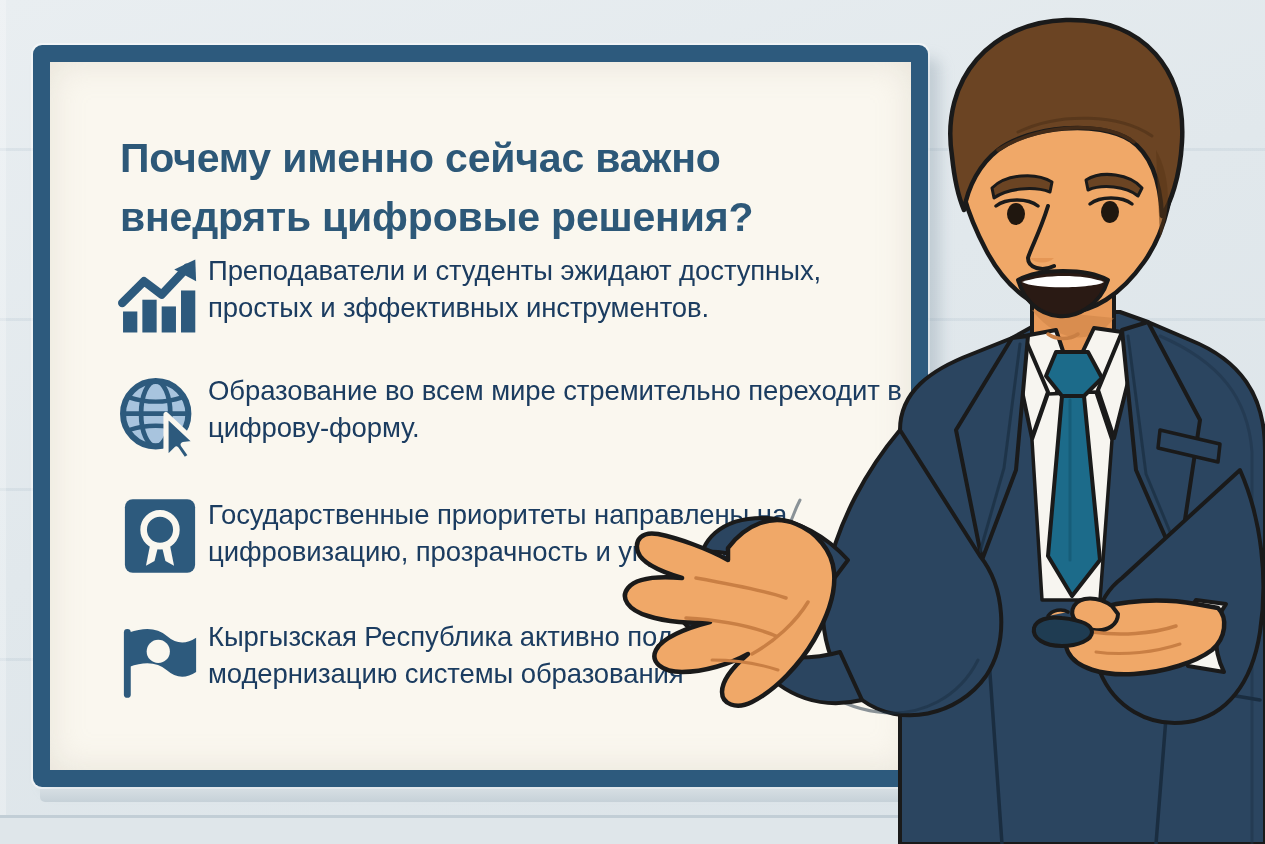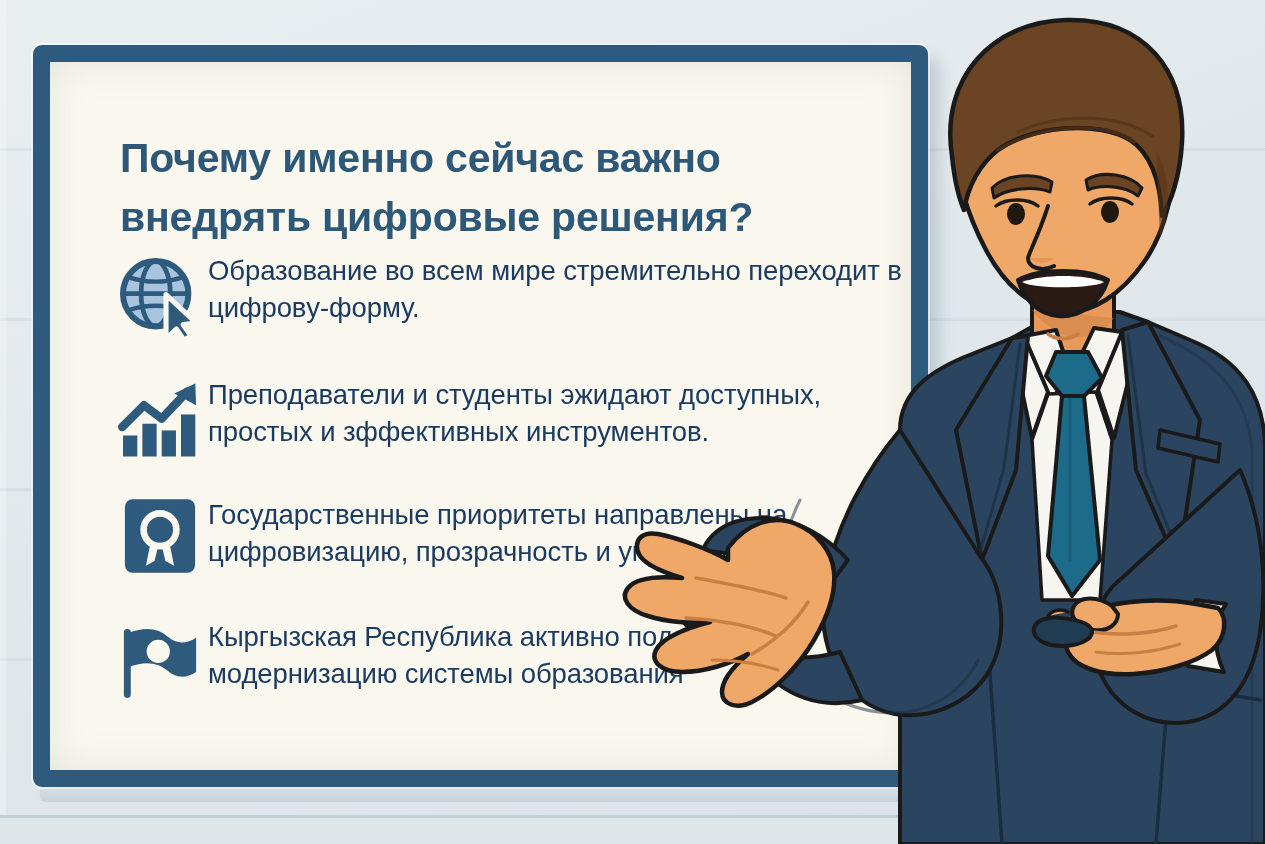--- a/index.html
+++ b/index.html
@@ -136,46 +136,46 @@
 
   <div id="board-shadow"></div>
 
   <div id="board">
     <div id="board-surface">
 
       <h1 id="title">Почему именно сейчас важно внедрять цифровые решения?</h1>
 
       <div id="bullets">
 
+        <div class="bullet b2">
+          <div class="bullet-icon">
+            <svg width="84" height="84" viewBox="0 0 100 100">
+              <rect x="6" y="72" width="17" height="25" fill="#2d5a7d"></rect>
+              <rect x="29" y="58" width="17" height="39" fill="#2d5a7d"></rect>
+              <rect x="52" y="66" width="17" height="31" fill="#2d5a7d"></rect>
+              <rect x="75" y="47" width="17" height="50" fill="#2d5a7d"></rect>
+              <path d="M5 62 L31 36 L52 52 L82 20" fill="none" stroke="#2d5a7d" stroke-width="10" stroke-linecap="round" stroke-linejoin="round"></path>
+              <path d="M92 10 L93 36 L67 22 Z" fill="#2d5a7d"></path>
+            </svg>
+          </div>
+          <div class="bullet-text">Преподаватели и студенты эжидают доступных, простых и зффективных инструментов.</div>
+        </div>
+
         <div class="bullet b1">
           <div class="bullet-icon">
             <svg width="86" height="86" viewBox="0 0 100 100">
               <circle cx="45" cy="45" r="38" fill="#a8c4de" stroke="#2d5a7d" stroke-width="7"></circle>
               <ellipse cx="45" cy="45" rx="17" ry="38" fill="none" stroke="#2d5a7d" stroke-width="5.5"></ellipse>
               <line x1="7" y1="45" x2="83" y2="45" stroke="#2d5a7d" stroke-width="5.5"></line>
               <path d="M14 26 Q45 36 76 26" fill="none" stroke="#2d5a7d" stroke-width="5"></path>
               <path d="M14 64 Q45 54 76 64" fill="none" stroke="#2d5a7d" stroke-width="5"></path>
               <path d="M57 46 L57 98 L69 86 L78 99 L86 94 L77 81 L92 79 Z" fill="#2d5a7d" stroke="#faf7ef" stroke-width="6" stroke-linejoin="round"></path>
             </svg>
           </div>
           <div class="bullet-text">Образование во всем мире стремительно переходит в цифровy-форму.</div>
-        </div>
-
-        <div class="bullet b2">
-          <div class="bullet-icon">
-            <svg width="84" height="84" viewBox="0 0 100 100">
-              <rect x="6" y="72" width="17" height="25" fill="#2d5a7d"></rect>
-              <rect x="29" y="58" width="17" height="39" fill="#2d5a7d"></rect>
-              <rect x="52" y="66" width="17" height="31" fill="#2d5a7d"></rect>
-              <rect x="75" y="47" width="17" height="50" fill="#2d5a7d"></rect>
-              <path d="M5 62 L31 36 L52 52 L82 20" fill="none" stroke="#2d5a7d" stroke-width="10" stroke-linecap="round" stroke-linejoin="round"></path>
-              <path d="M92 10 L93 36 L67 22 Z" fill="#2d5a7d"></path>
-            </svg>
-          </div>
-          <div class="bullet-text">Преподаватели и студенты эжидают доступных, простых и зффективных инструментов.</div>
         </div>
 
         <div class="bullet b3">
           <div class="bullet-icon">
             <svg width="78" height="78" viewBox="0 0 100 100">
               <rect x="5" y="3" width="90" height="94" rx="10" fill="#2d5a7d"></rect>
               <circle cx="50" cy="42" r="21" fill="none" stroke="#faf7ef" stroke-width="8.5"></circle>
               <path d="M38 58 L32 88 L43 82 L48 62 Z" fill="#faf7ef"></path>
               <path d="M62 58 L68 88 L57 82 L52 62 Z" fill="#faf7ef"></path>
             </svg>

